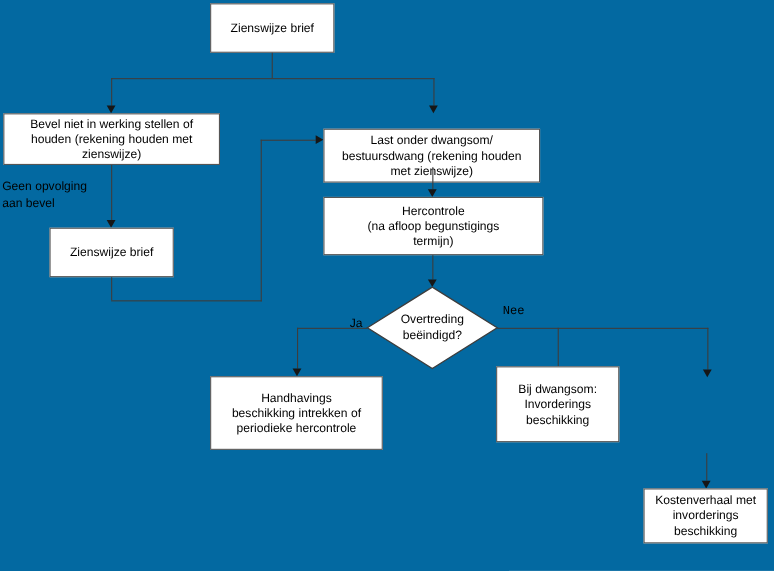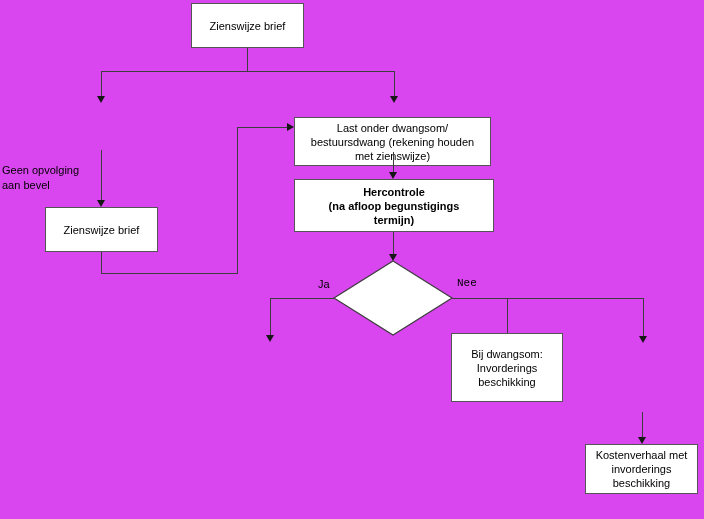--- a/index.html
+++ b/index.html
@@ -1,19 +1,19 @@
 <!DOCTYPE html>
 <html><head>
 <meta charset="utf-8">
 <style>
   html,body{margin:0;padding:0;background:#ffffff;}
   .canvas{
     position:relative;
     width:704px;height:519px;
-    background:#d946ef;
+    background:#0369a1;
     font-family:"Liberation Sans", sans-serif;
     color:#000000;
     overflow:hidden;
   }
   .box{
     position:absolute;
     background:#ffffff;
     border:1px solid #555555;
     display:flex;
     align-items:center;
@@ -60,20 +60,23 @@
 
   <div class="box" style="left:191px;top:3px;width:113px;height:45px;">Zienswijze brief</div>
 
   <div class="vline" style="left:247px;top:48px;height:23px;"></div>
   <div class="hline" style="left:101px;top:71px;width:294px;"></div>
   <div class="vline" style="left:101px;top:71px;height:25px;"></div>
   <div class="arrow-down" style="left:97px;top:96px;"></div>
   <div class="vline" style="left:394px;top:71px;height:25px;"></div>
   <div class="arrow-down" style="left:390px;top:96px;"></div>
 
+  <div class="box" style="left:3px;top:103px;width:197px;height:47px;">Bevel niet in werking stellen of
+houden (rekening houden met
+zienswijze)</div>
 
   <div class="float-label" style="left:2px;top:163px;">Geen opvolging
 aan bevel</div>
 
   <div class="vline" style="left:101px;top:150px;height:50px;"></div>
   <div class="arrow-down" style="left:97px;top:200px;"></div>
 
   <div class="box" style="left:45px;top:207px;width:113px;height:45px;">Zienswijze brief</div>
 
   <div class="vline" style="left:101px;top:252px;height:21px;"></div>
@@ -82,38 +85,43 @@
   <div class="hline" style="left:237px;top:127px;width:50px;"></div>
   <div class="arrow-right" style="left:287px;top:123px;"></div>
 
   <div class="box" style="left:294px;top:117px;width:197px;height:49px;">Last onder dwangsom/
 bestuursdwang (rekening houden
 met zienswijze)</div>
 
   <div class="vline" style="left:393px;top:152px;height:20px;"></div>
   <div class="arrow-down" style="left:389px;top:172px;"></div>
 
-  <div class="box" style="left:294px;top:179px;width:200px;height:53px;font-weight:bold;">Hercontrole
+  <div class="box" style="left:294px;top:179px;width:200px;height:53px;">Hercontrole
 (na afloop begunstigings
 termijn)</div>
 
   <div class="vline" style="left:393px;top:232px;height:22px;"></div>
   <div class="arrow-down" style="left:389px;top:254px;"></div>
 
   <svg class="diamond-svg" width="126" height="82">
     <polygon points="63,4 122,41 63,78 4,41" fill="#ffffff" stroke="#3d3d3d" stroke-width="1.2"></polygon>
   </svg>
+  <div class="decision-label">Overtreding
+beëindigd?</div>
 
-  <div class="float-label" style="left:318px;top:277px;">Ja</div>
+  <div class="float-label" style="left:318px;top:287px;">Ja</div>
   <div class="float-label" style="left:457px;top:276px;font-family:Liberation Mono, monospace;">Nee</div>
 
   <div class="hline" style="left:270px;top:298px;width:64px;"></div>
   <div class="vline" style="left:270px;top:298px;height:37px;"></div>
   <div class="arrow-down" style="left:266px;top:335px;"></div>
 
+  <div class="box" style="left:191px;top:342px;width:157px;height:67px;">Handhavings
+beschikking intrekken of
+periodieke hercontrole</div>
 
   <div class="hline" style="left:452px;top:298px;width:192px;"></div>
   <div class="vline" style="left:507px;top:298px;height:38px;"></div>
   <div class="arrow-down" style="left:503px;top:336px;"></div>
   <div class="vline" style="left:643px;top:298px;height:38px;"></div>
   <div class="arrow-down" style="left:639px;top:336px;"></div>
 
   <div class="box" style="left:451px;top:333px;width:112px;height:69px;">Bij dwangsom:
 Invorderings
 beschikking</div>

